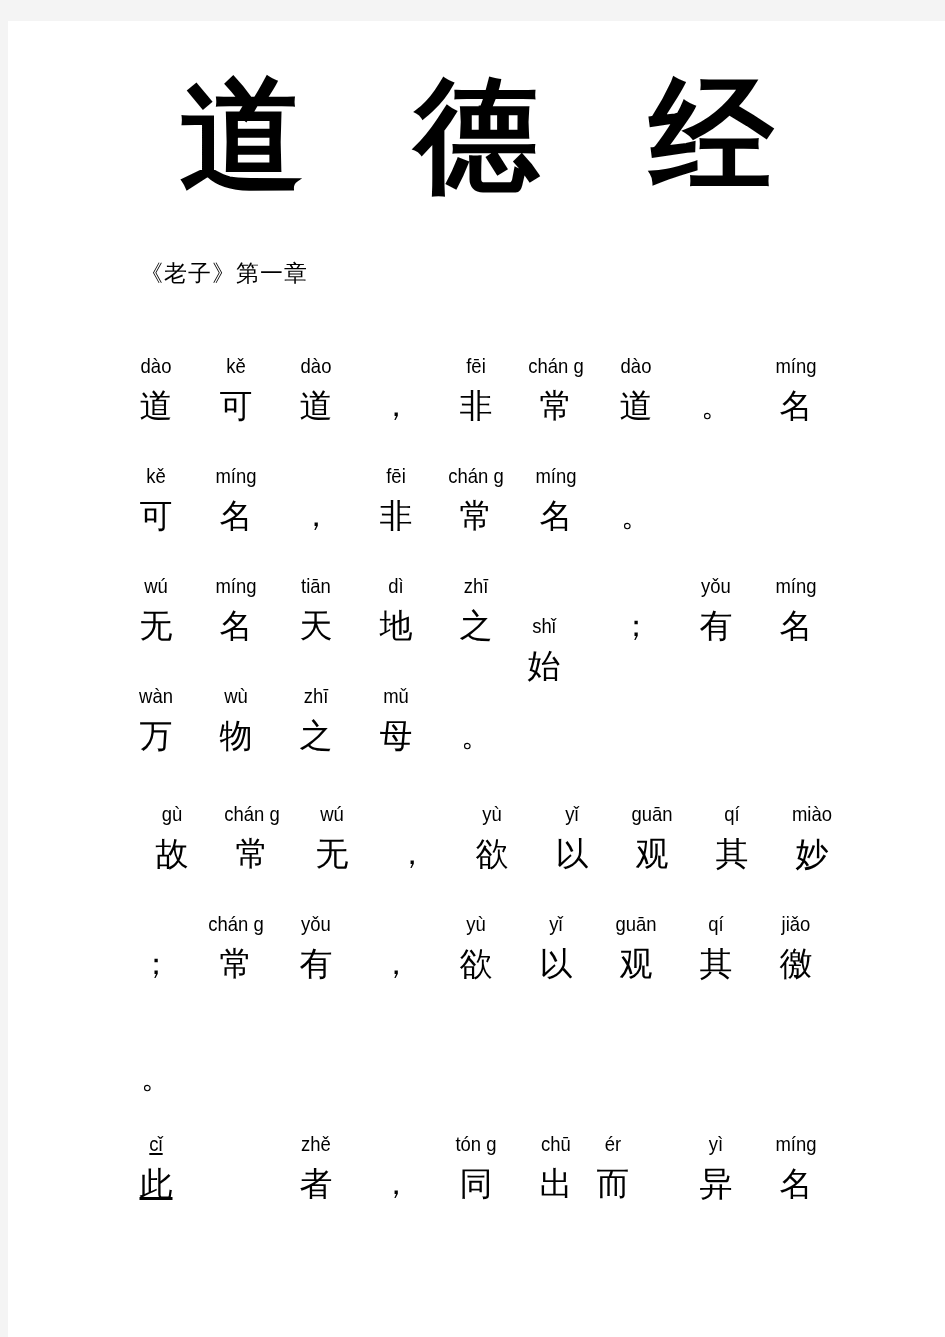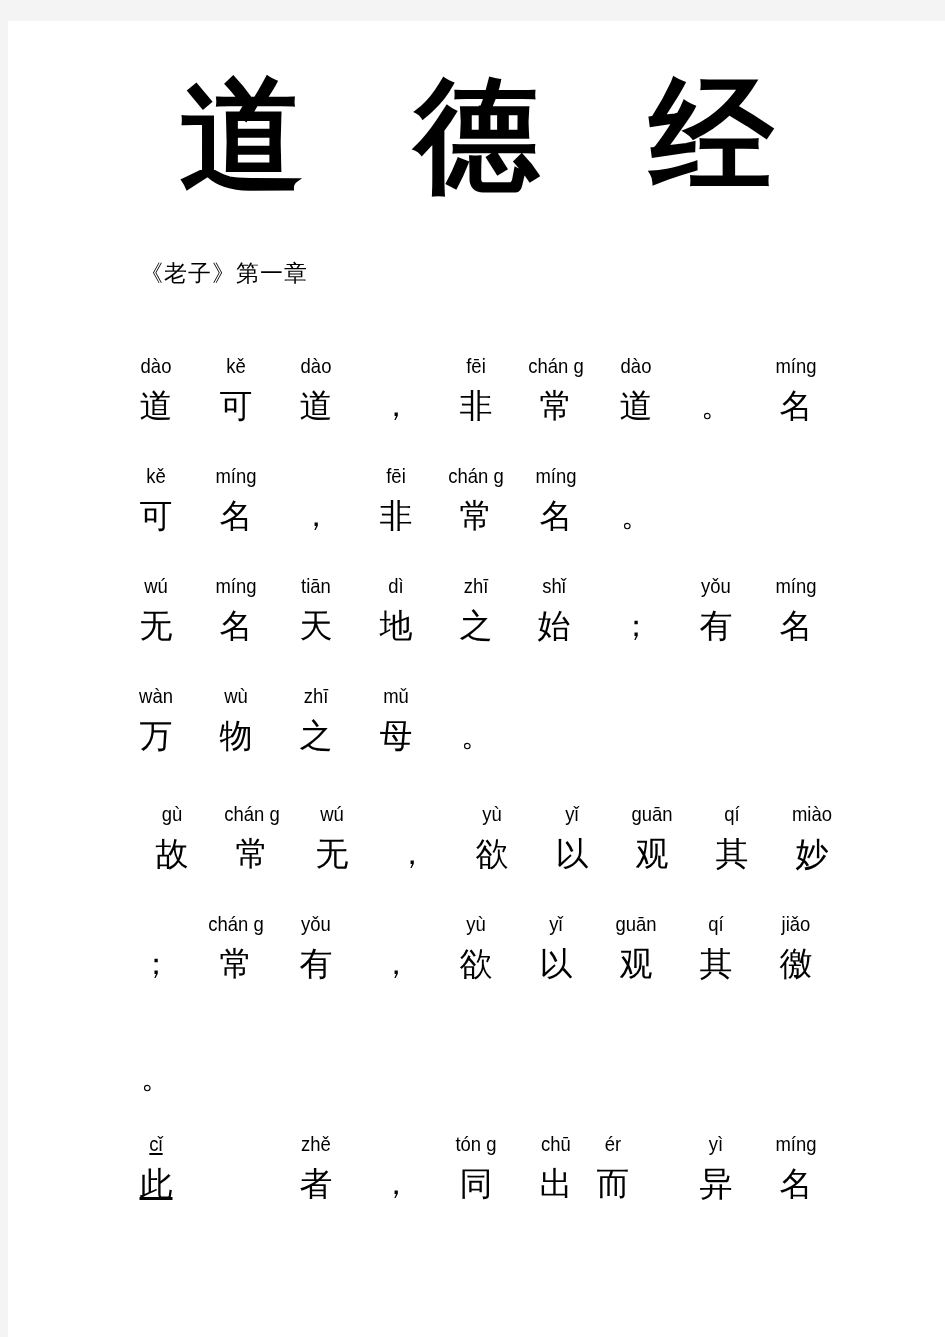--- a/index.html
+++ b/index.html
@@ -193,21 +193,21 @@
           <span class="hanzi">天</span>
         </div>
         <div class="cell" style="left: 240px;">
           <span class="pinyin">dì</span>
           <span class="hanzi">地</span>
         </div>
         <div class="cell" style="left: 320px;">
           <span class="pinyin">zhī</span>
           <span class="hanzi">之</span>
         </div>
-        <div class="cell" style="left: 398px;">
+        <div class="cell" style="left: 388px; margin-top: 40px;">
           <span class="pinyin">shǐ</span>
           <span class="hanzi">始</span>
         </div>
         <div class="cell punct" style="left: 480px;">
           <span class="pinyin"></span>
           <span class="hanzi">；</span>
         </div>
         <div class="cell" style="left: 560px;">
           <span class="pinyin">yǒu</span>
           <span class="hanzi">有</span>

